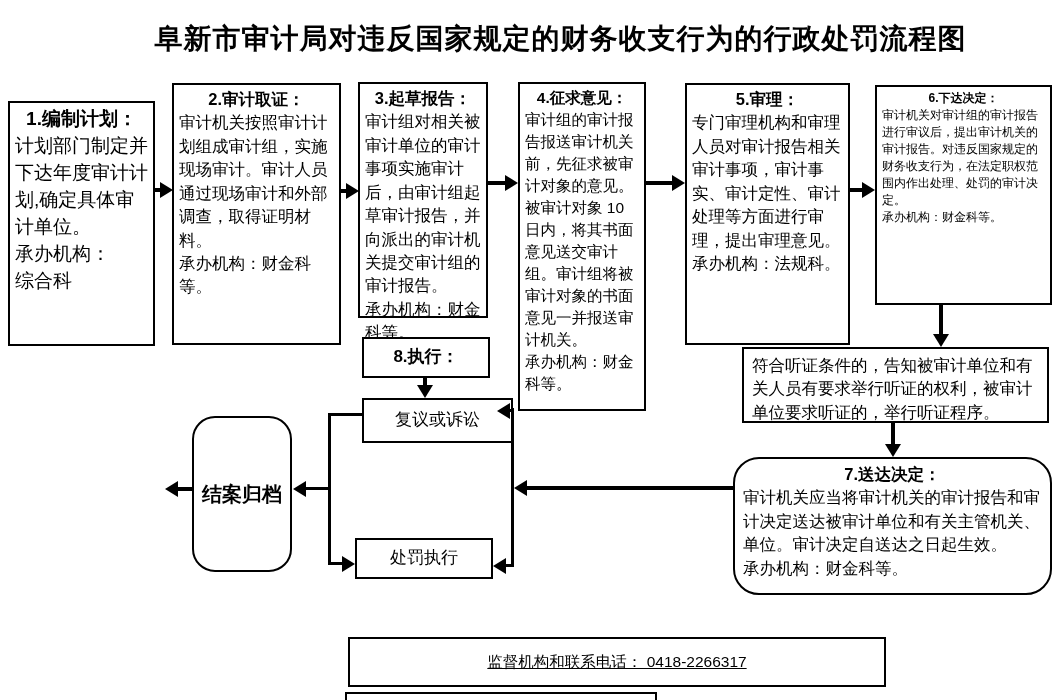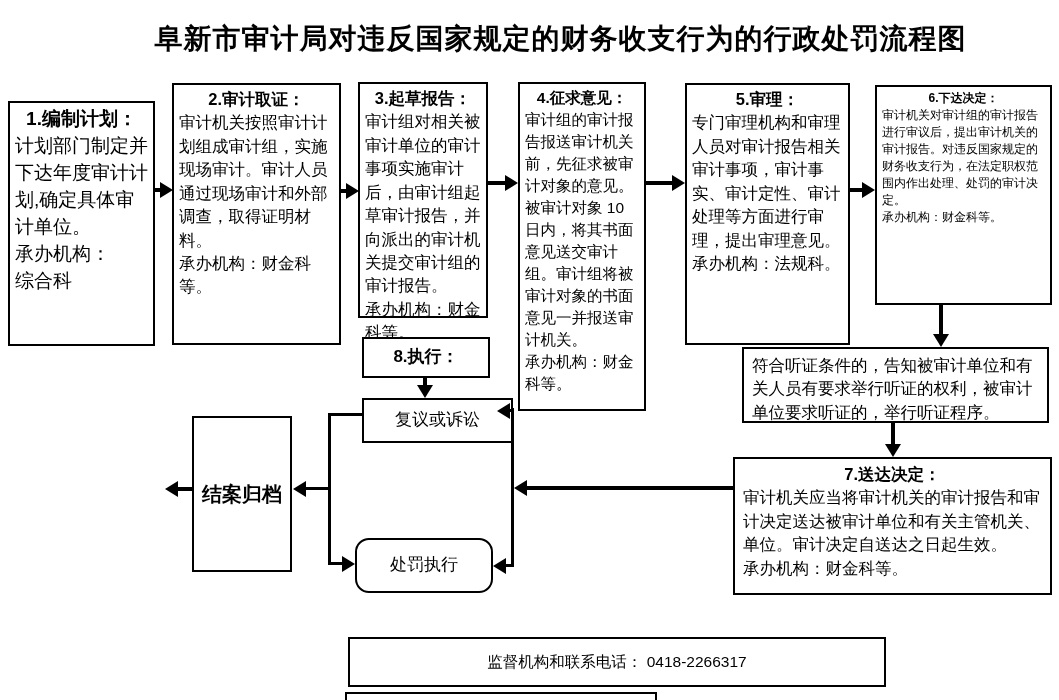--- a/index.html
+++ b/index.html
@@ -63,43 +63,43 @@
   <div class="box" style="left:875px;top:85px;width:177px;height:220px;font-size:12px;">
     <div class="heading">6.下达决定：</div>
     <div class="body">审计机关对审计组的审计报告进行审议后，提出审计机关的审计报告。对违反国家规定的财务收支行为，在法定职权范围内作出处理、处罚的审计决定。
 承办机构：财金科等。</div>
   </div>
 
   <div class="box" style="left:742px;top:347px;width:307px;height:76px;font-size:16.5px;padding:5px 8px;">
     <div class="body">符合听证条件的，告知被审计单位和有关人员有要求举行听证的权利，被审计单位要求听证的，举行听证程序。</div>
   </div>
 
-  <div class="box" style="left:733px;top:457px;width:319px;height:138px;font-size:16.5px;padding:4px 8px;">
+  <div class="box" style="left:733px;top:457px;width:319px;height:138px;font-size:16.5px;padding:4px 8px;border-radius:26px;">
     <div class="heading">7.送达决定：</div>
     <div class="body">审计机关应当将审计机关的审计报告和审计决定送达被审计单位和有关主管机关、单位。审计决定自送达之日起生效。
 承办机构：财金科等。</div>
   </div>
 
   <div class="box label-box" style="left:362px;top:337px;width:128px;height:41px;font-size:17px;font-weight:bold;">
     <span>8.执行：</span>
   </div>
 
   <div class="box label-box" style="left:362px;top:398px;width:151px;height:45px;font-size:17px;">
     <span>复议或诉讼</span>
   </div>
 
-  <div class="box label-box" style="left:355px;top:538px;width:138px;height:55px;font-size:17px;border-radius:14px;">
+  <div class="box label-box" style="left:355px;top:538px;width:138px;height:41px;font-size:17px;">
     <span>处罚执行</span>
   </div>
 
-  <div class="box label-box" style="left:192px;top:416px;width:100px;height:156px;font-size:20px;font-weight:bold;">
+  <div class="box label-box" style="left:192px;top:416px;width:100px;height:156px;font-size:20px;font-weight:bold;border-radius:23px;">
     <span>结案归档</span>
   </div>
 
-  <div class="box label-box" style="left:348px;top:637px;width:538px;height:50px;font-size:15.5px;">
+  <div class="box label-box" style="left:348px;top:637px;width:538px;height:50px;font-size:15.5px;text-decoration:underline;">
     <span>监督机构和联系电话：  0418-2266317</span>
   </div>
 
   <div class="box" style="left:345px;top:692px;width:312px;height:30px;"></div>
 
   <div>
     <div class="hline" style="left:155px;top:188px;width:9px;"></div>
     <div class="head-right" style="left:160px;top:182px;"></div>
   </div>
   <div>

